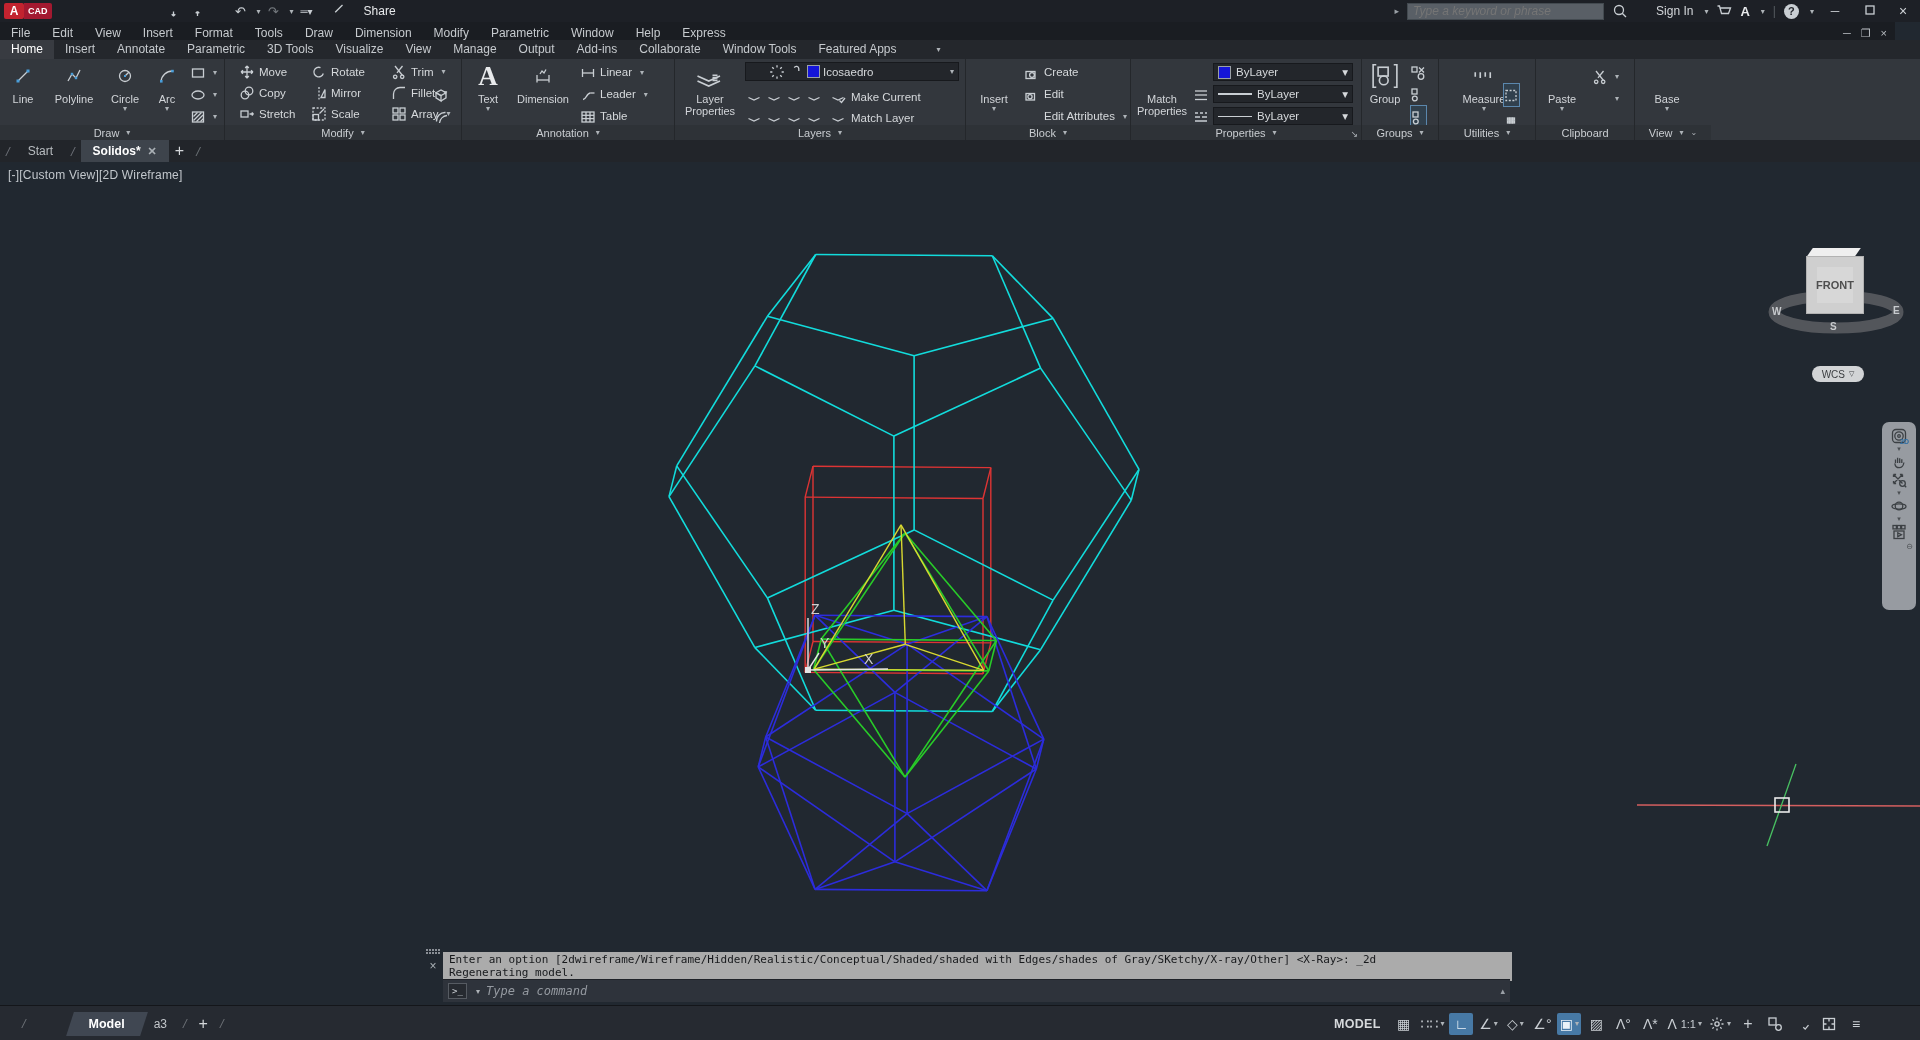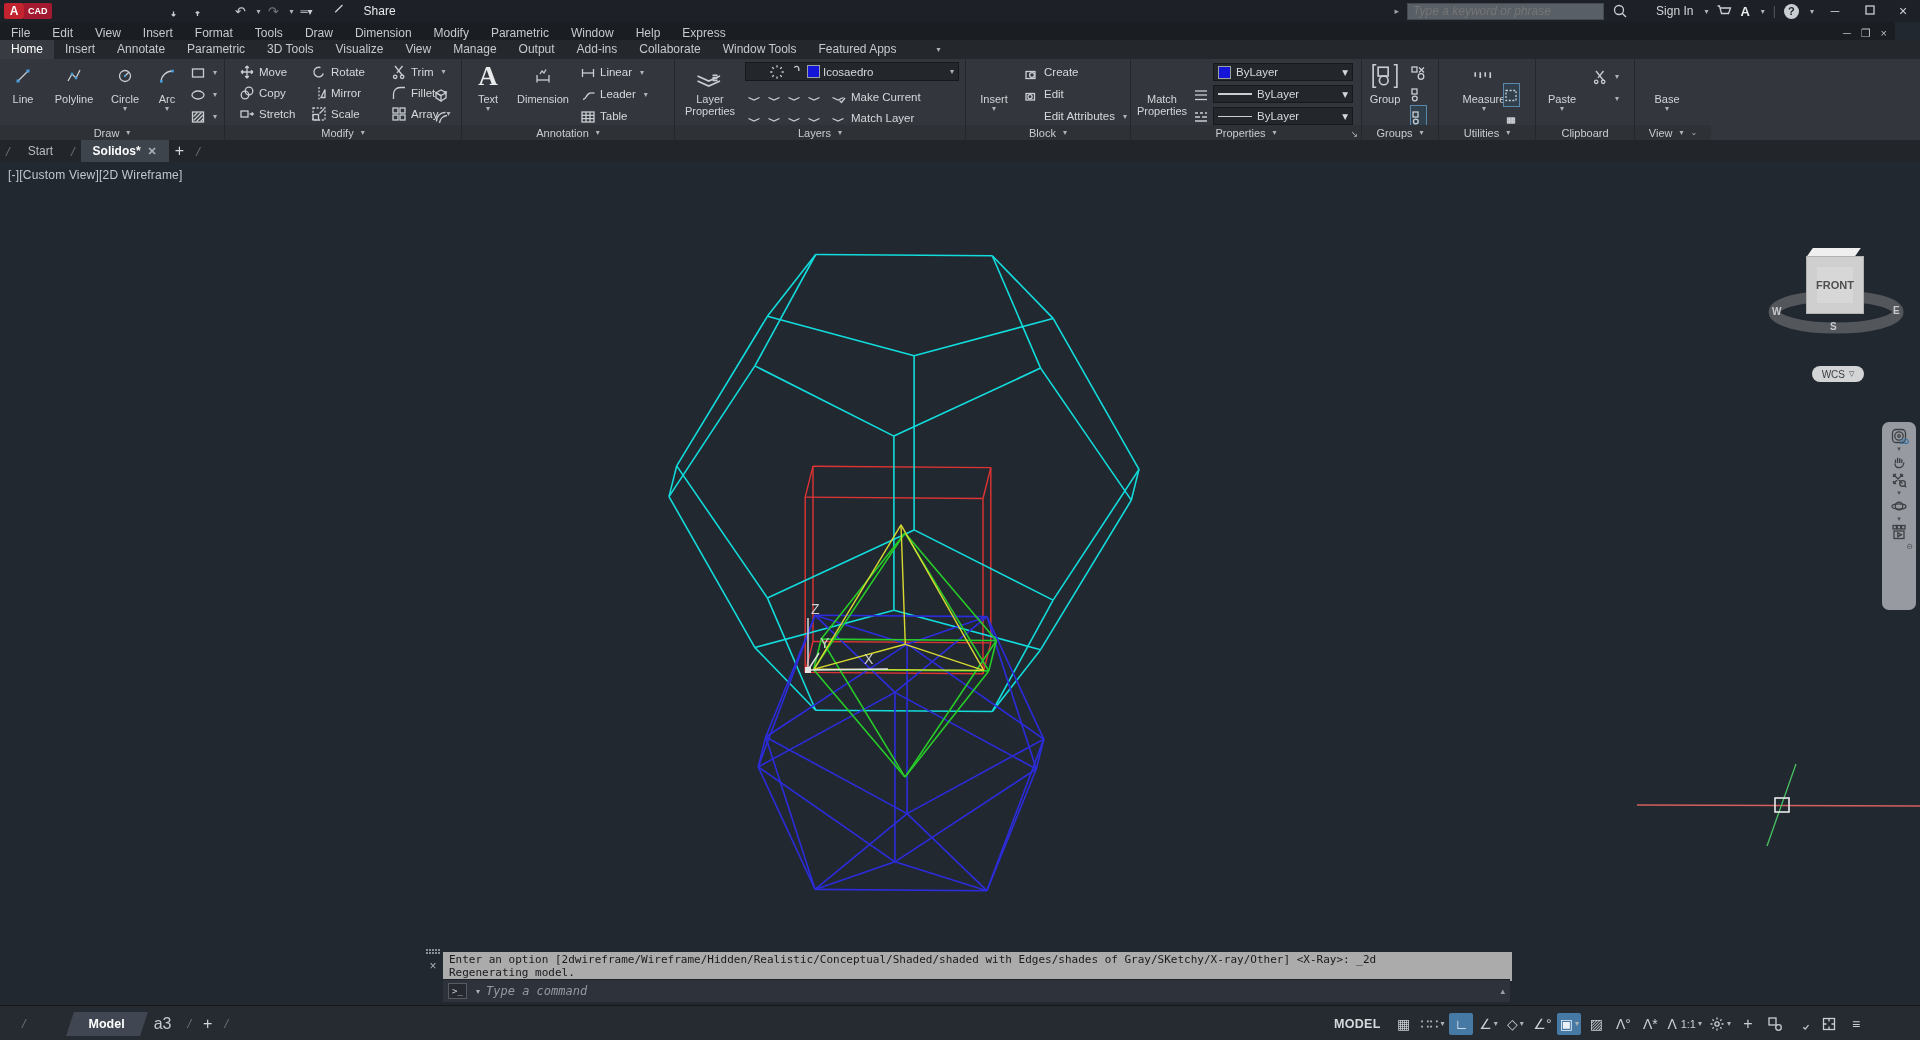--- a/index.html
+++ b/index.html
@@ -107,21 +107,21 @@
   .cmdph{color:#959aa1;font-style:italic;font-family:"DejaVu Sans Mono",monospace;font-size:12px}
   .cmdup{margin-left:auto;color:#9aa0a6;font-size:9px}
 
   
   #statusbar{left:0;top:1005px;width:1920px;height:35px;background:#262a31;border-top:1px solid #14161a;
              display:flex;align-items:center}
   .mtabwrap{position:relative;margin-left:38px;width:74px;height:24px}
   .mtabbg{position:absolute;inset:0;background:#404752;transform:skewX(-18deg)}
   .mtabtxt{position:absolute;inset:0;display:flex;align-items:center;justify-content:center;color:#fff;
            font-weight:bold;font-size:12.5px}
-  .ltab{color:#c3c7cb;font-size:16px;padding:0 10px}
+  .ltab{color:#c3c7cb;font-size:12px;padding:0 10px}
   #stright{position:absolute;right:52px;display:flex;align-items:center;gap:3px}
   .sic{min-width:20px;height:22px;display:flex;align-items:center;justify-content:center;color:#c9ced3;
        font-size:14px;padding:0 2px;border-radius:2px}
   .sic.on{background:#4779a5;color:#eaf2f8}
   .sic .dd{margin-left:2px}
   .stmodel{color:#d6d9dc;font-size:12.5px;font-weight:bold;letter-spacing:.3px;margin-right:8px}
   .scale11{font-size:11px}
 </style>
 </head>
 <body>

